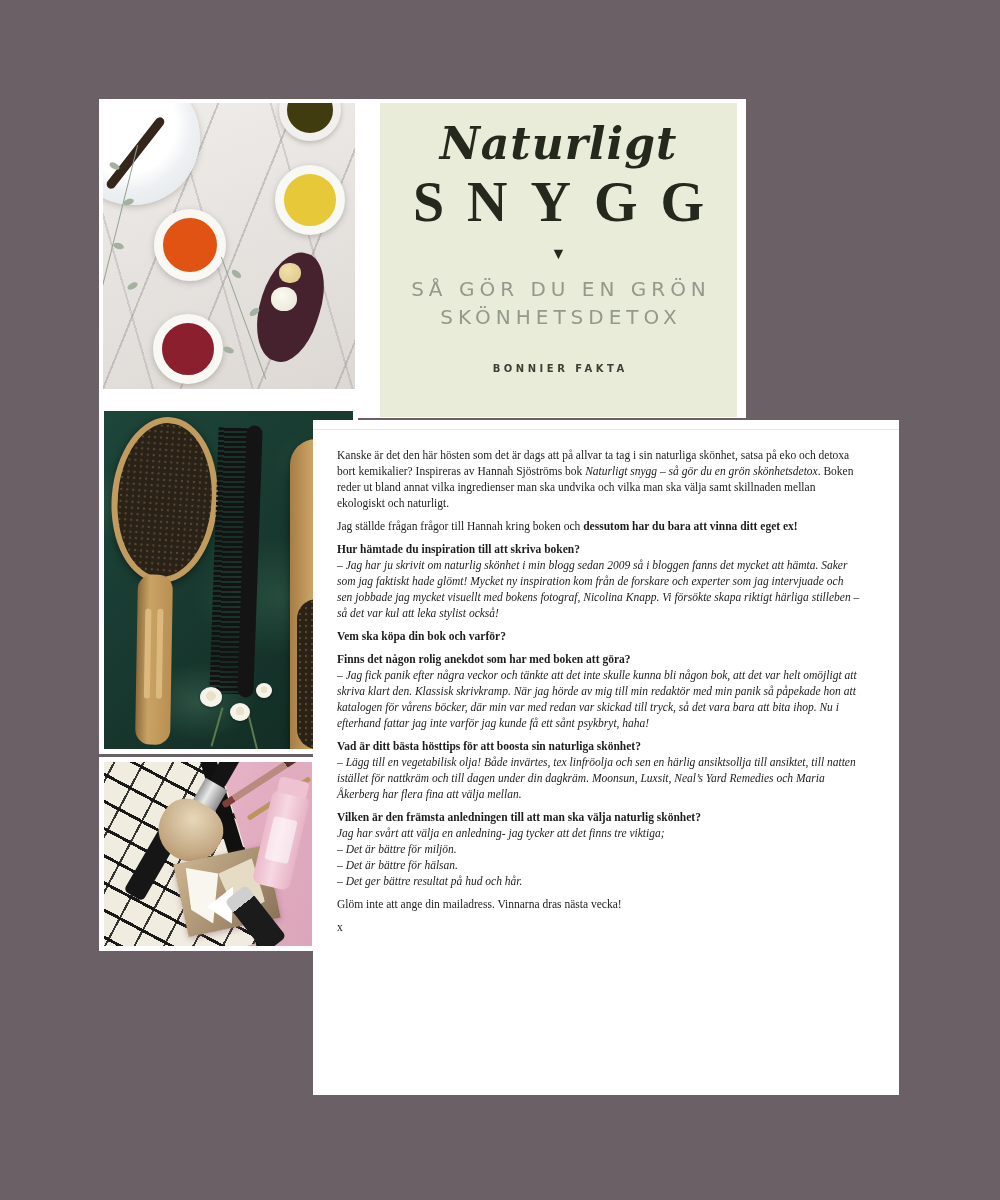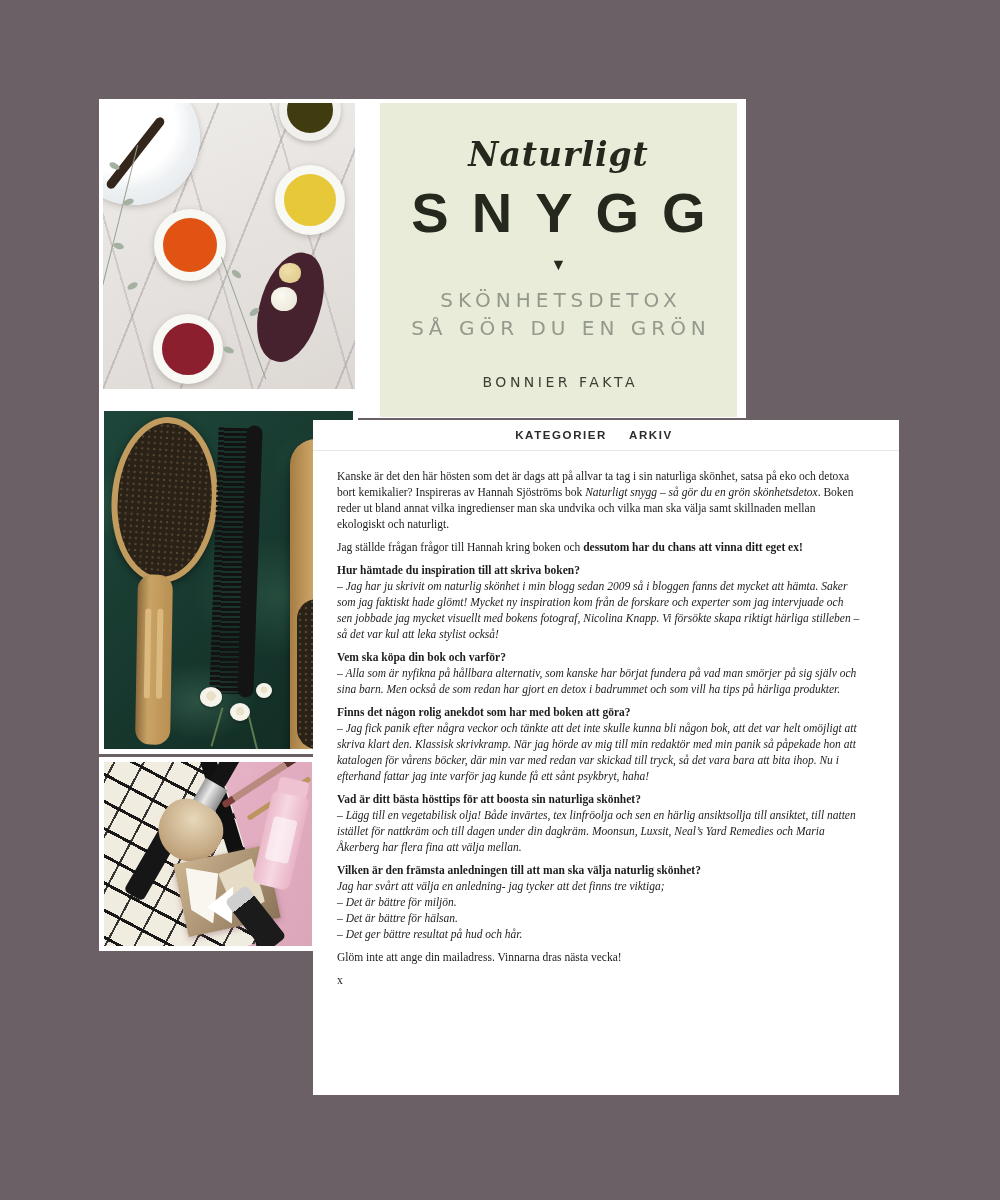--- a/index.html
+++ b/index.html
@@ -31,28 +31,28 @@
     background:#46222e;transform:rotate(18deg);}
   .butter-white{position:absolute;left:168px;top:184px;width:26px;height:24px;border-radius:48%;
     background:radial-gradient(circle at 40% 35%,#fbf9f2,#e8e3d4);}
   .butter-yellow{position:absolute;left:176px;top:160px;width:22px;height:20px;border-radius:46%;
     background:radial-gradient(circle at 40% 35%,#efe0ab,#dcc687);}
   .leaf{position:absolute;width:11px;height:6px;border-radius:50%;background:#a4b0a0;}
   .stem{position:absolute;width:1px;background:#94a292;}
 
   .cream-panel{position:absolute;left:281px;top:4px;width:357px;height:314px;background:#eaecda;
     text-align:center;overflow:hidden;}
-  .title-script{margin-top:27px;font-family:"DejaVu Serif",serif;font-style:italic;font-weight:bold;
-    font-size:33px;line-height:50px;color:#24281d;letter-spacing:1px;}
-  .title-main{margin-top:4px;font-family:Liberation Sans, sans-serif;font-weight:bold;font-size:56px;
+  .title-script{margin-top:16px;font-family:"DejaVu Serif",serif;font-style:italic;font-weight:bold;
+    font-size:44px;line-height:50px;color:#24281d;letter-spacing:1px;}
+  .title-main{margin-top:4px;font-family:Liberation Serif, serif;font-weight:bold;font-size:56px;
     line-height:58px;color:#24281d;letter-spacing:23px;margin-right:-23px;}
   .cover-triangle{margin-top:14px;font-size:16px;line-height:18px;color:#24281d;}
   .subtitle{margin-top:12px;font-family:"DejaVu Sans",sans-serif;font-size:20px;line-height:28px;
     color:#93998b;letter-spacing:5px;margin-right:-5px;}
-  .publisher{margin-top:32px;font-family:"DejaVu Sans",sans-serif;font-weight:normal;font-size:14px;
+  .publisher{margin-top:32px;font-family:"DejaVu Sans",sans-serif;font-weight:bold;font-size:10px;
     color:#3c4034;letter-spacing:3.5px;margin-right:-3.5px;}
 
   
   .photo-b-frame{position:absolute;left:99px;top:406px;width:259px;height:348px;background:#fff;}
   .photo-b{position:absolute;left:5px;top:5px;width:249px;height:338px;overflow:hidden;
     background:
       radial-gradient(95px 62px at 18% 28%,rgba(95,150,125,.40),transparent 70%),
       radial-gradient(130px 85px at 72% 55%,rgba(70,125,100,.33),transparent 70%),
       radial-gradient(80px 55px at 38% 86%,rgba(105,160,132,.28),transparent 70%),
       radial-gradient(60px 45px at 85% 15%,rgba(60,110,88,.35),transparent 70%),
@@ -151,22 +151,22 @@
       <div class="leaf" style="left:24px;top:180px;transform:rotate(-30deg);"></div>
       <div class="leaf" style="left:128px;top:168px;transform:rotate(40deg);"></div>
       <div class="leaf" style="left:146px;top:206px;transform:rotate(-35deg);"></div>
       <div class="leaf" style="left:120px;top:244px;transform:rotate(20deg);"></div>
     </div>
     <div class="cream-panel">
       <div class="title-script">Naturligt</div>
       <div class="title-main">SNYGG</div>
       <div class="cover-triangle">▼</div>
       <div class="subtitle">
+        <div>SÅ GÖR DU EN GRÖN</div>
         <div>SKÖNHETSDETOX</div>
-        <div>SÅ GÖR DU EN GRÖN</div>
       </div>
       <div class="publisher">BONNIER FAKTA</div>
     </div>
   </section>
 
   <section class="photo-b-frame">
     <div class="photo-b">
       <div class="brush1">
         <div class="brush1-head">
           <div class="bristles brush1-brst"></div>
@@ -210,30 +210,26 @@
       <div class="pencil2"></div>
       <div class="pink-tube">
         <div class="tube-cap"></div>
         <div class="tube-label"></div>
       </div>
       <div class="lipstick"></div>
     </div>
   </section>
 
   <article class="article-page">
-    <nav class="article-nav">
-        <a class="nav-link" href="#">KATEGORIER</a>
-        <a class="nav-link" href="#">ARKIV</a>
-      </nav>
     <hr class="nav-rule">
     <div class="article-body">
         <p><span>Kanske är det den här hösten som det är dags att på allvar ta tag i sin naturliga skönhet, satsa på eko och detoxa bort kemikalier? Inspireras av Hannah Sjöströms bok </span><em>Naturligt snygg – så gör du en grön skönhetsdetox</em><span>. Boken reder ut bland annat vilka ingredienser man ska undvika och vilka man ska välja samt skillnaden mellan ekologiskt och naturligt.</span></p>
-        <p><span>Jag ställde frågan frågor till Hannah kring boken och </span><strong>dessutom har du chans att vinna ditt eget ex!</strong></p>
+        <p><span>Jag ställde frågan frågor till Hannah kring boken och </span><strong>dessutom har du bara att vinna ditt eget ex!</strong></p>
         <p><strong>Hur hämtade du inspiration till att skriva boken?<br></strong><em>–  Jag har ju skrivit om naturlig skönhet i min blogg sedan 2009 så i bloggen fanns det mycket att hämta. Saker som jag faktiskt hade glömt! Mycket ny inspiration kom från de forskare och experter som jag intervjuade och sen jobbade jag mycket visuellt med bokens fotograf, Nicolina Knapp. Vi försökte skapa riktigt härliga stilleben – så det var kul att leka stylist också!</em></p>
-        <p><strong>Vem ska köpa din bok och varför?<br></strong><em>– Alla som är nyfikna på hållbara alternativ, som kanske har börjat fundera på vad man smörjer på sig själv och sina barn. Men också de som redan har gjort en detox i badrummet och som vill ha tips på härliga produkter.</em></p>
+        <p><strong>Vem ska köpa din bok och varför?<br></strong></p>
         <p><strong>Finns det någon rolig anekdot som har med boken att göra?<br></strong><em>– Jag fick panik efter några veckor och tänkte att det inte skulle kunna bli någon bok, att det var helt omöjligt att skriva klart den. Klassisk skrivkramp. När jag hörde av mig till min redaktör med min panik så påpekade hon att katalogen för vårens böcker, där min var med redan var skickad till tryck, så det vara bara att bita ihop. Nu i efterhand fattar jag inte varför jag kunde få ett sånt psykbryt, haha!</em></p>
         <p><strong>Vad är ditt bästa hösttips för att boosta sin naturliga skönhet?<br></strong><em>– Lägg till en vegetabilisk olja! Både invärtes, tex linfröolja och sen en härlig ansiktsollja till ansiktet, till natten istället för nattkräm och till dagen under din dagkräm. Moonsun, Luxsit, Neal’s Yard Remedies och Maria Åkerberg har flera fina att välja mellan.</em></p>
         <p><strong>Vilken är den främsta anledningen till att man ska välja naturlig skönhet?<br></strong><em>Jag har svårt att välja en anledning- jag tycker att det finns tre viktiga;<br>– Det är bättre för miljön.<br>– Det är bättre för hälsan.<br>– Det ger bättre resultat på hud och hår.</em></p>
         <p><span>Glöm inte att ange din mailadress. Vinnarna dras nästa vecka!</span></p>
         <p><span>x</span></p>
       </div>
   </article>
 
 </div>
 

